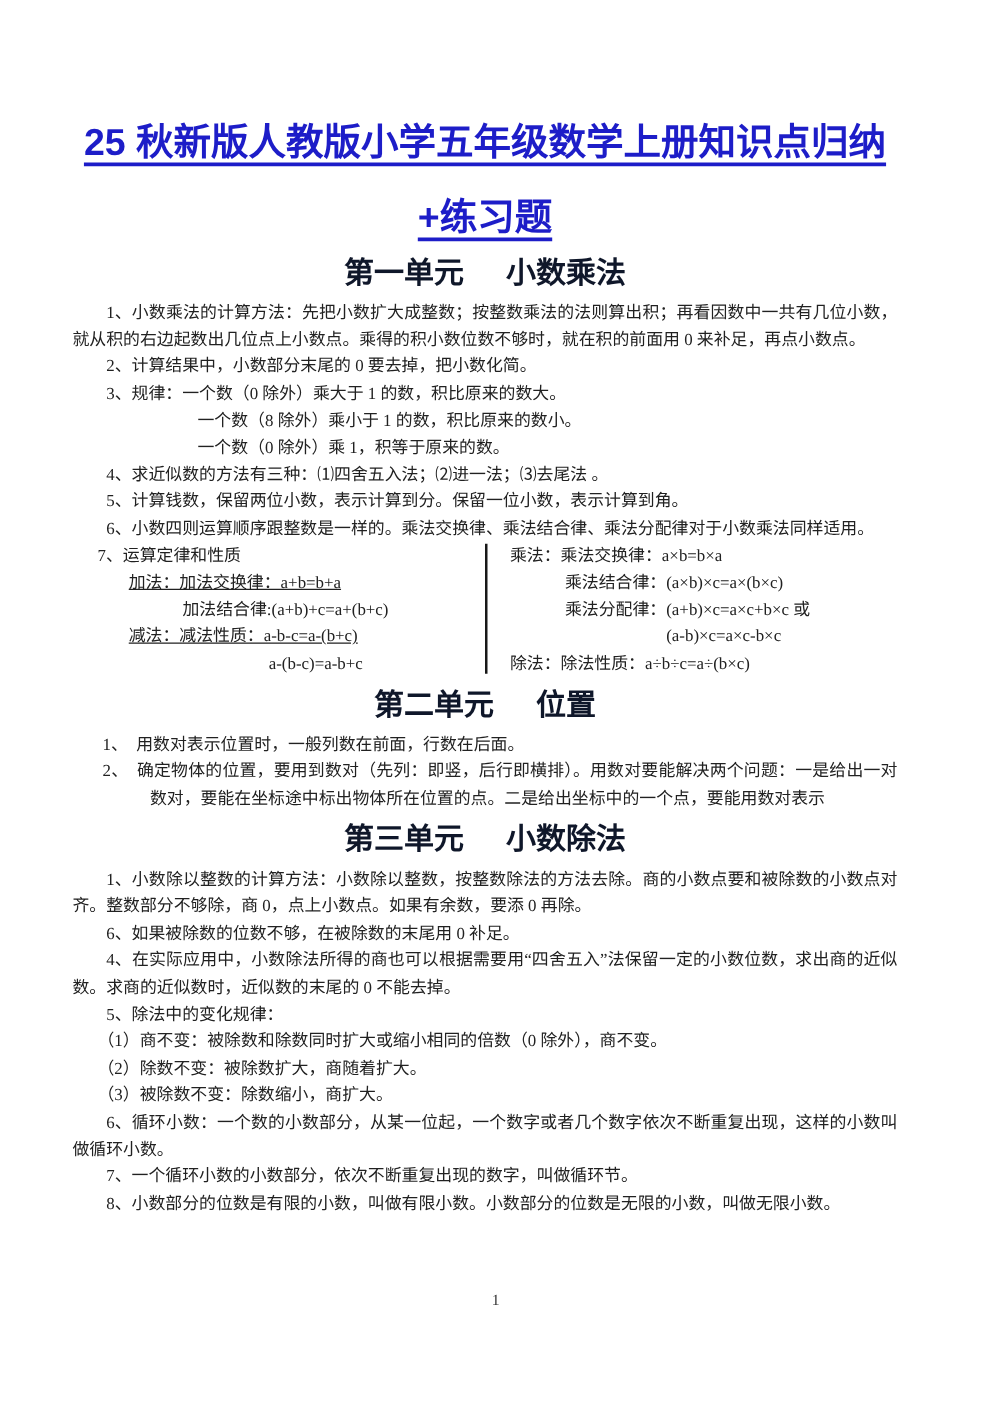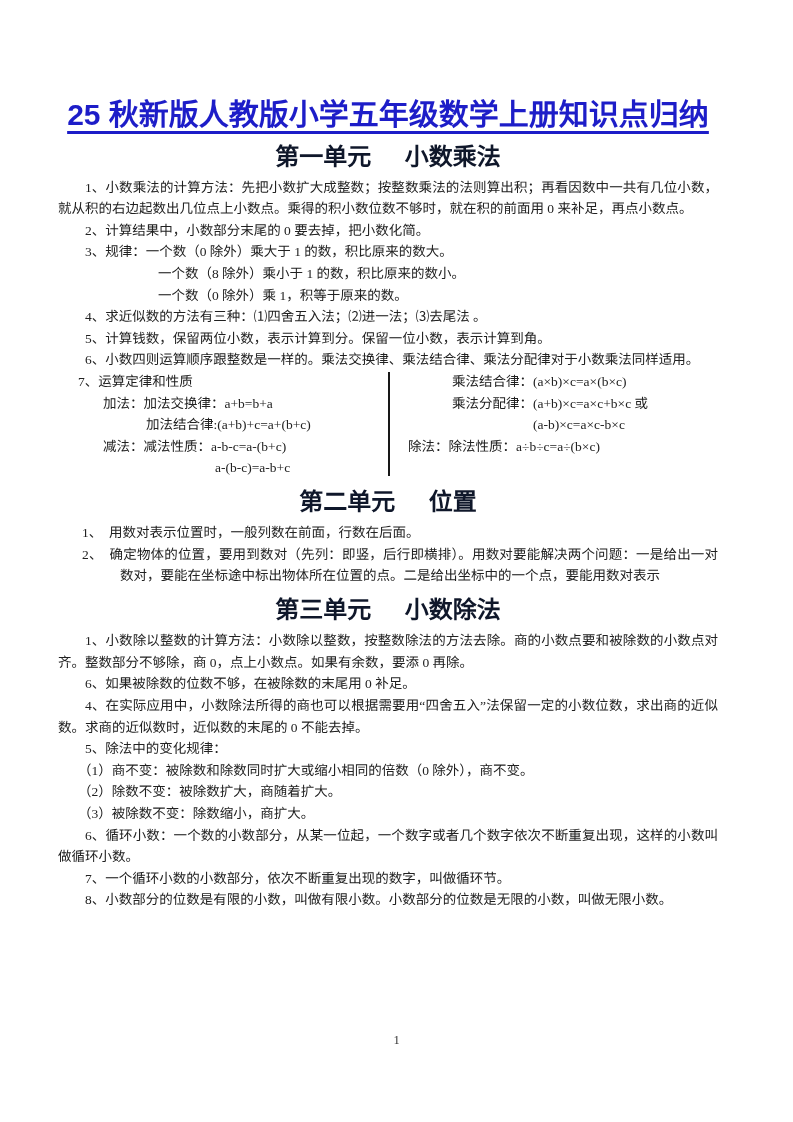--- a/index.html
+++ b/index.html
@@ -61,21 +61,21 @@
   .laws{
     position:relative;
     display:flex;
     font-size:13.5px;
     line-height:21.6px;
   }
   .laws-left{width:330px;flex:none;}
   .laws-right{margin-left:20px;flex:1;}
   .law-line{white-space:nowrap;}
   .li-num{padding-left:20px;}
-  .li-base{padding-left:45px;}
+  .li-base{padding-left:45px;text-decoration:underline;}
   .li-a{padding-left:88px;}
   .li-b{padding-left:157px;}
   .ri-a{padding-left:44px;}
   .ri-b{padding-left:125px;}
   .laws-divider{
     position:absolute;
     left:330px;top:1px;
     width:2px;height:104px;
     background:#181818;
   }
@@ -89,20 +89,23 @@
   }
 </style>
 </head>
 <body>
 
 <div class="page">
 
   <div class="doc-title title1 center-band">
     <span class="u">25 秋新版人教版小学五年级数学上册知识点归纳</span>
   </div>
+  <div class="doc-title title2 center-band">
+    <span class="u">+练习题</span>
+  </div>
 
   <h2 class="unit-heading center-band">
     <span>第一单元</span><span class="hgap"></span><span>小数乘法</span>
   </h2>
 
   <p class="p ind2">1、小数乘法的计算方法：先把小数扩大成整数；按整数乘法的法则算出积；再看因数中一共有几位小数，就从积的右边起数出几位点上小数点。乘得的积小数位数不够时，就在积的前面用 0 来补足，再点小数点。</p>
   <p class="p ind2">2、计算结果中，小数部分末尾的 0 要去掉，把小数化简。</p>
   <p class="p ind2">3、规律：一个数（0 除外）乘大于 1 的数，积比原来的数大。</p>
   <p class="p sub3">一个数（8 除外）乘小于 1 的数，积比原来的数小。</p>
   <p class="p sub3">一个数（0 除外）乘 1，积等于原来的数。</p>
@@ -113,20 +116,21 @@
   <div class="laws">
     <div class="laws-left">
       <div class="law-line li-num">7、运算定律和性质</div>
       <div class="law-line li-base">加法：加法交换律：a+b=b+a</div>
       <div class="law-line li-a">加法结合律:(a+b)+c=a+(b+c)</div>
       <div class="law-line li-base">减法：减法性质：a-b-c=a-(b+c)</div>
       <div class="law-line li-b">a-(b-c)=a-b+c</div>
     </div>
     <div class="laws-divider"></div>
     <div class="laws-right">
+      <div class="law-line">乘法：乘法交换律：a×b=b×a</div>
       <div class="law-line ri-a">乘法结合律：(a×b)×c=a×(b×c)</div>
       <div class="law-line ri-a">乘法分配律：(a+b)×c=a×c+b×c 或</div>
       <div class="law-line ri-b">(a-b)×c=a×c-b×c</div>
       <div class="law-line">除法：除法性质：a÷b÷c=a÷(b×c)</div>
     </div>
   </div>
 
   <h2 class="unit-heading center-band">
     <span>第二单元</span><span class="hgap"></span><span>位置</span>
   </h2>

